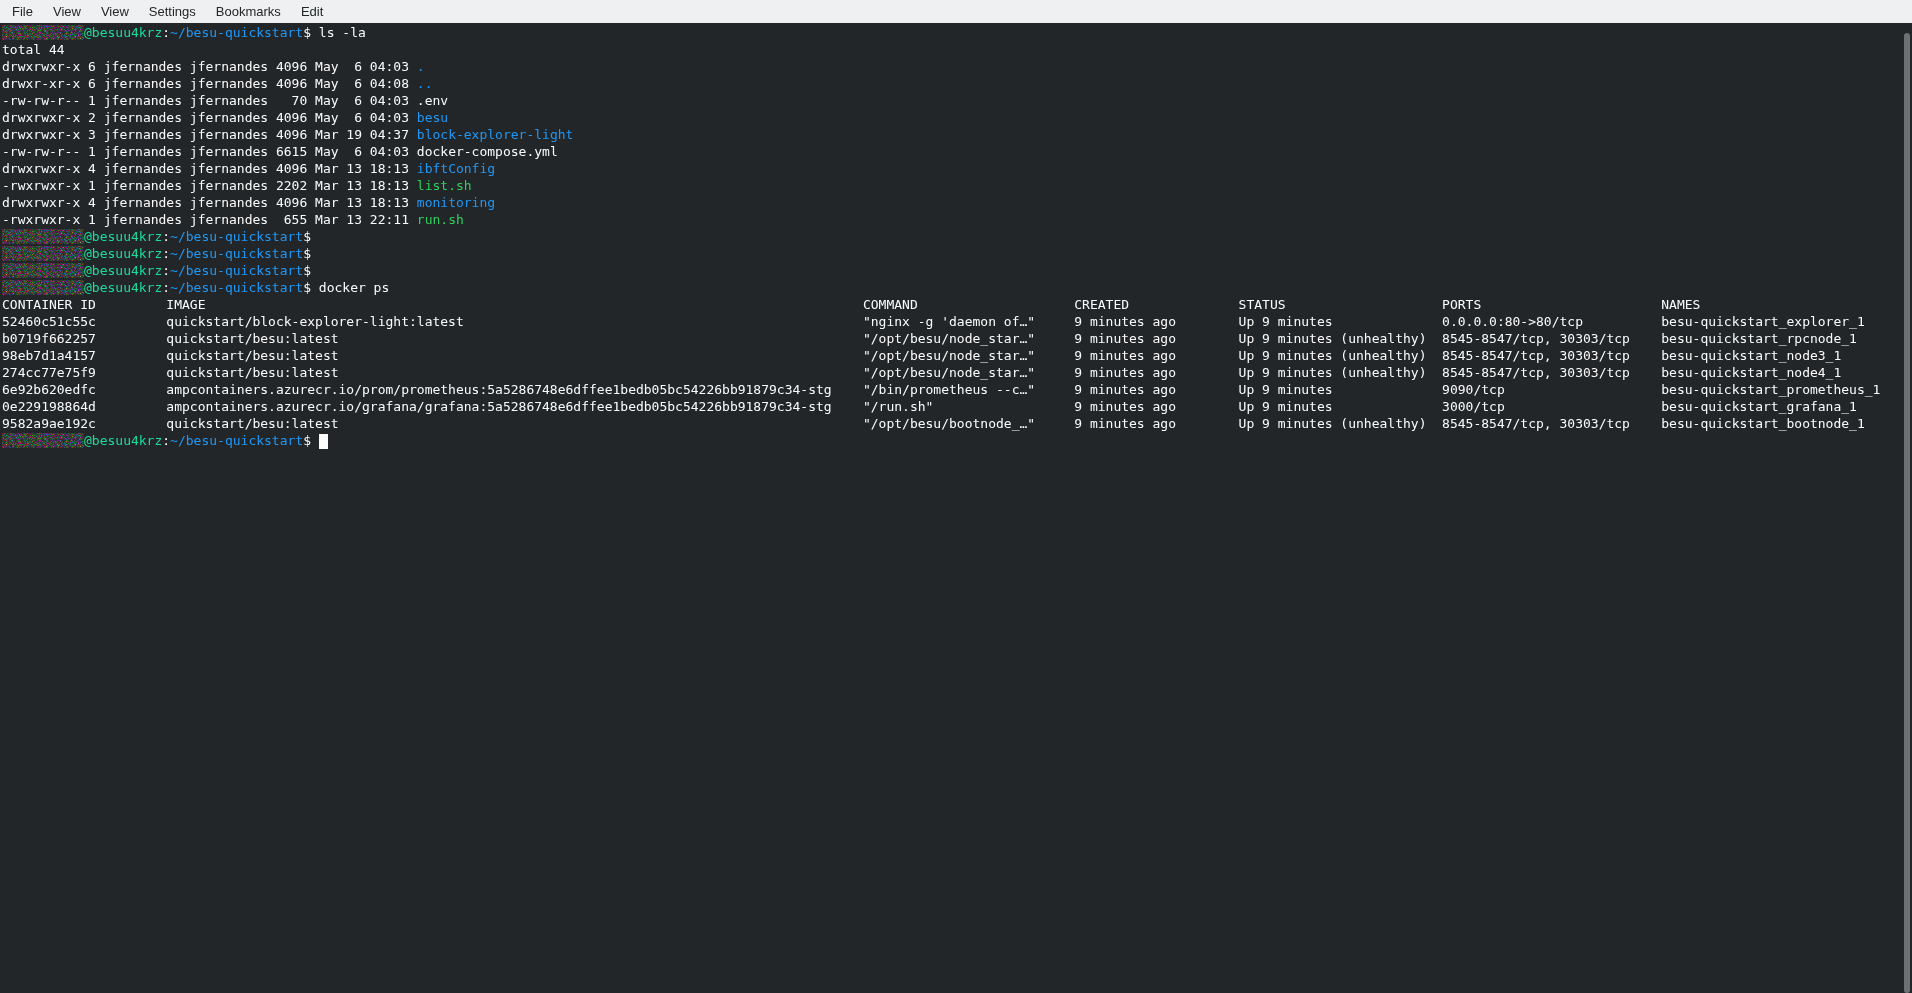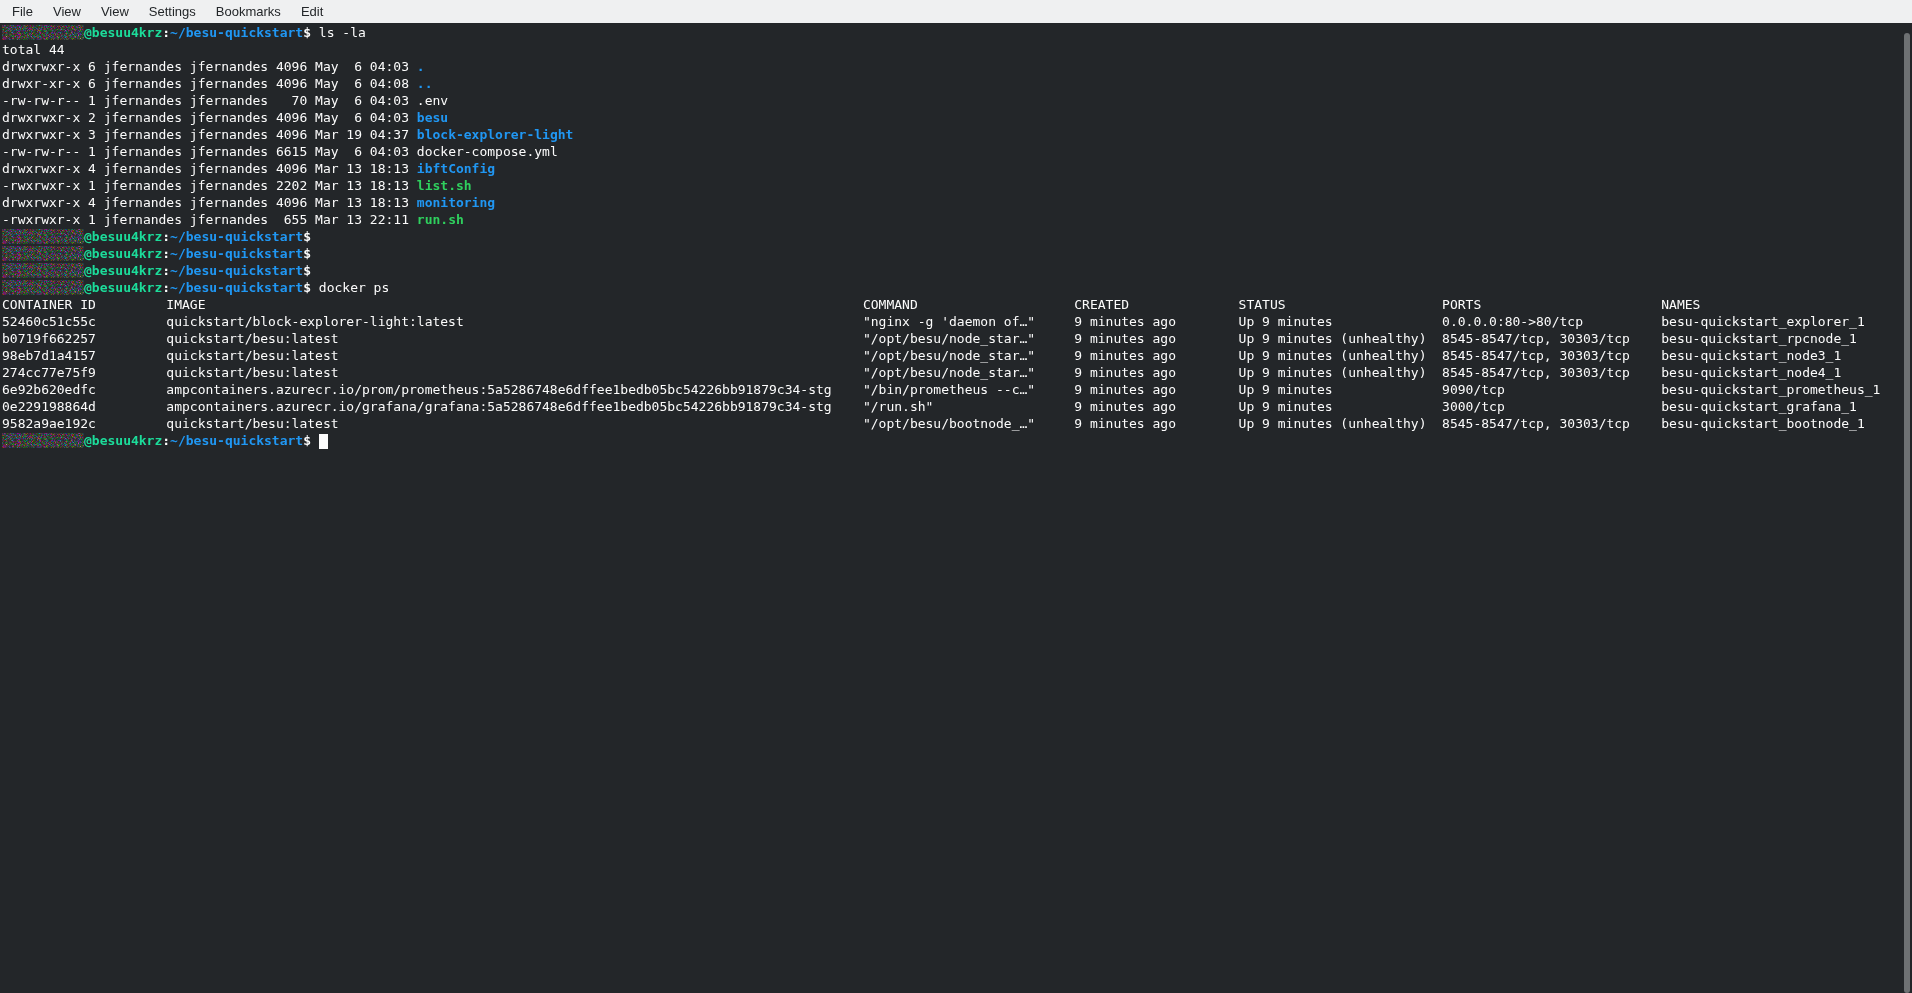--- a/index.html
+++ b/index.html
@@ -9,21 +9,21 @@
   .menubar{height:23px;flex:0 0 23px;background:var(--menubg,#eff0f1);display:flex;align-items:center;padding-left:2px;}
   .menu-item{color:var(--menufg,#232629);font-size:13px;padding:14px 10px;cursor:default;}
   
   .terminal{position:relative;flex:1;background:var(--bg,#232629);overflow:hidden;}
   .term-content{position:absolute;left:2px;top:1px;right:14px;font-family:"DejaVu Sans Mono","Liberation Mono",monospace;font-size:13px;line-height:17px;white-space:pre;color:var(--fg,#fcfcfc);}
   .tline{height:17px;}
   .w{color:var(--fg,#fcfcfc);}
   .g{color:var(--green,#1cdc9a);}
   .b{color:var(--blue,#1d99f3);}
   .e{color:var(--exe,#2fd05e);margin-top:40px;}
-  .bold{font-weight:bold;}
+  .bold{font-weight:normal;}
   .noise{display:inline-block;vertical-align:bottom;margin-bottom:1px;}
   .cursor{display:inline-block;width:9px;height:15px;background:var(--fg,#fcfcfc);vertical-align:bottom;margin-bottom:0px;}
   
   .scroll-track{position:absolute;top:0;right:0;width:11px;bottom:0;}
   .scroll-thumb{position:absolute;top:10px;bottom:0;right:2px;width:6px;background:var(--scroll,#6e7173);border-radius:3px;}
   .svgdefs{position:absolute;width:0;height:0;}
 </style>
 </head>
 <body>
 

